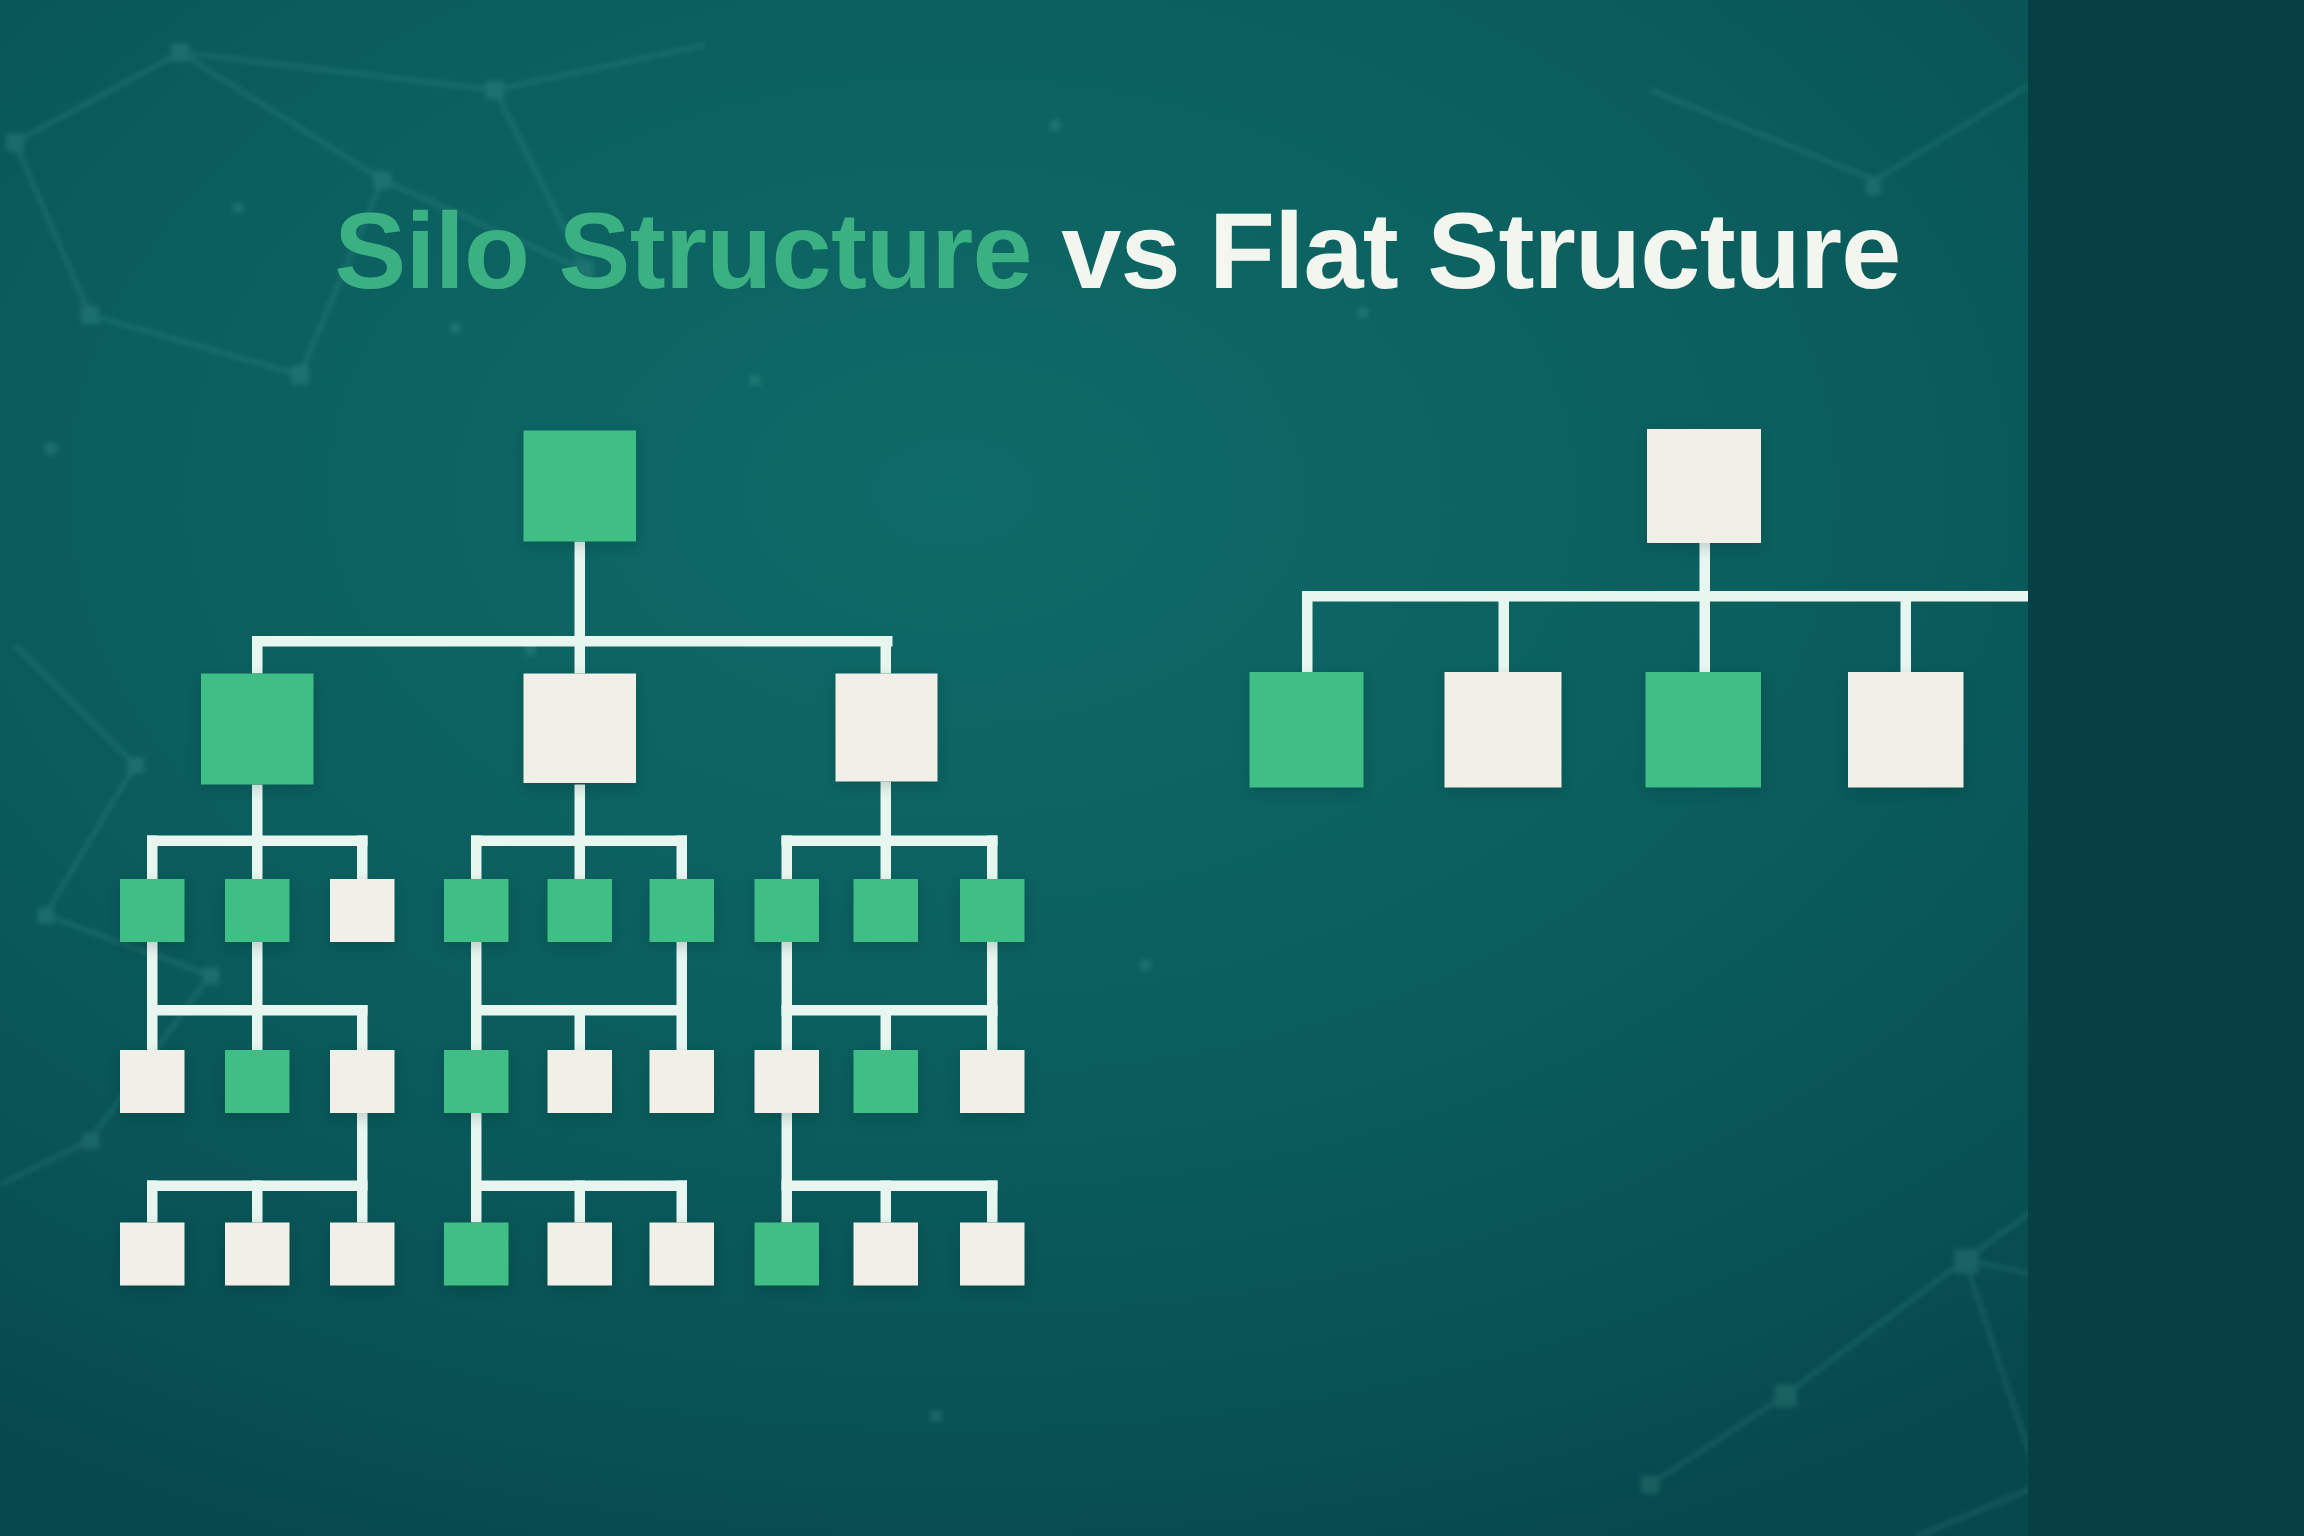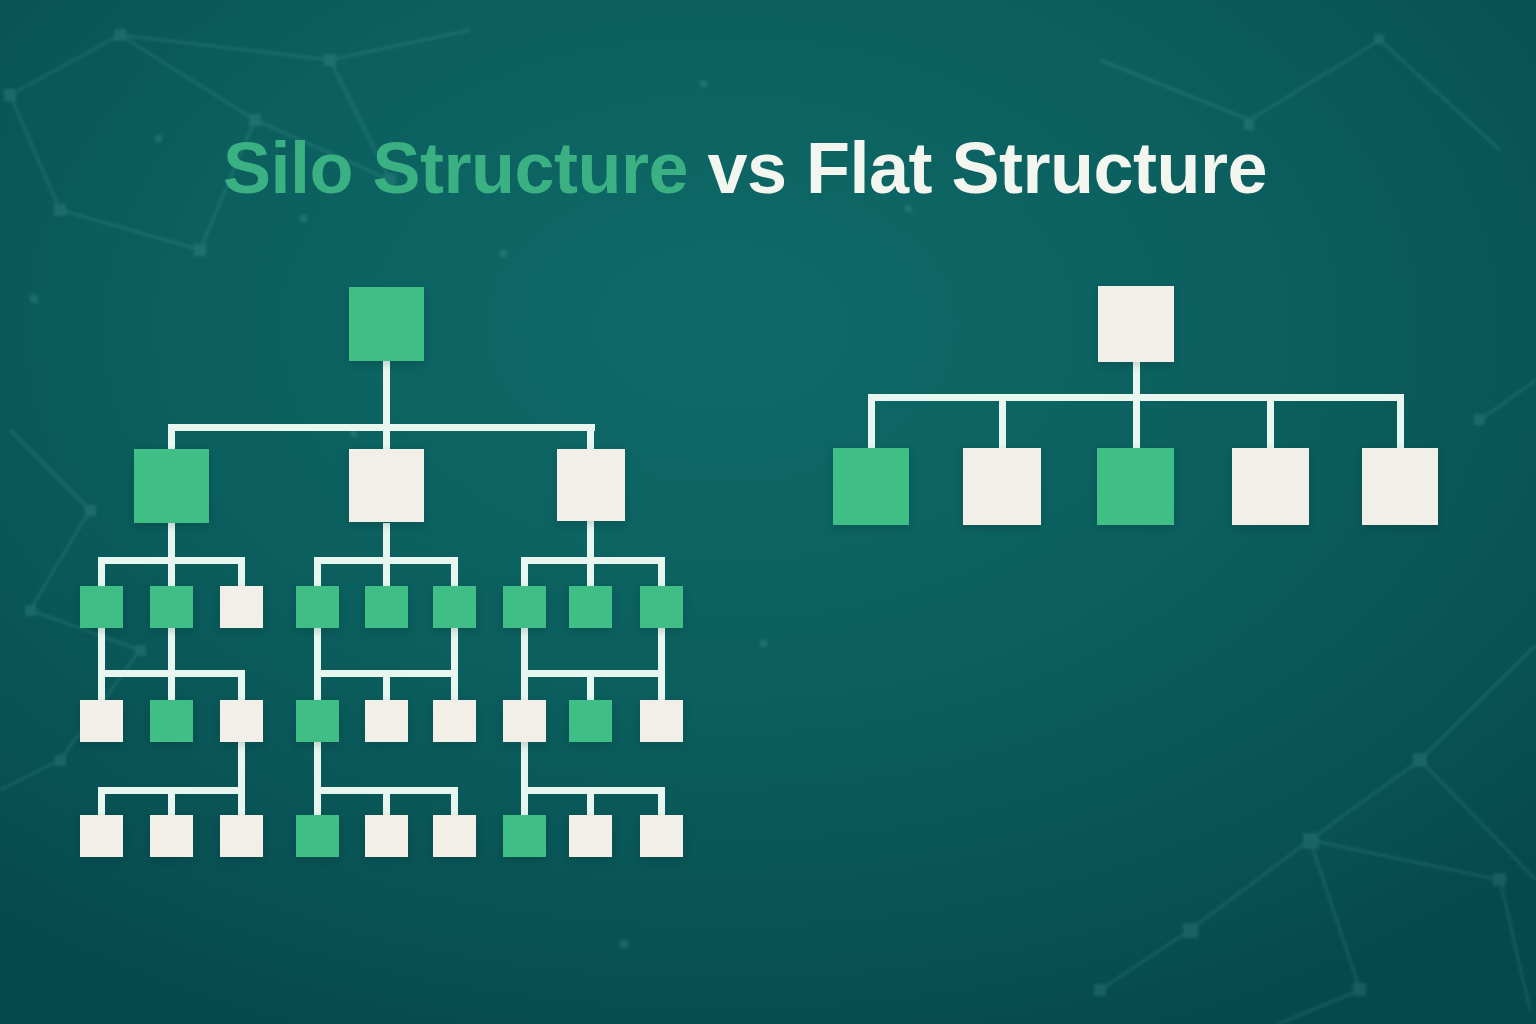--- a/index.html
+++ b/index.html
@@ -1,17 +1,17 @@
 <!DOCTYPE html>
 <html style="--bg: #0b5f5e; --bg-light: #0e6a68; --bg-dark: #084f52; --node-green: #3fbe85; --node-cream: #f1efe8; --line: #e8f6f0; --title-green: #3bb183; --title-white: #f3f6ee; --net: #86dcd0;"><head>
 <meta charset="utf-8">
 <style>
   html,body{margin:0;padding:0;background:#063f44;}
   .canvas{
-    position:relative;width:1536px;height:1024px;overflow:hidden;
+    position:relative;width:1352px;height:1024px;overflow:hidden;
     font-family:"Liberation Sans","DejaVu Sans",sans-serif;
     background:
       radial-gradient(1150px 760px at 47% 32%, var(--bg-light,#0e6a68) 0%, var(--bg,#0b5f5e) 48%, var(--bg-dark,#084f52) 88%, #07484c 100%);
   }
   .bg-net{
     position:absolute;left:0;top:0;width:1536px;height:1024px;
     color:var(--net,#86dcd0);opacity:.14;filter:blur(1.6px);
   }
   .title{
     position:absolute;left:0;top:132px;width:1490px;height:90px;

